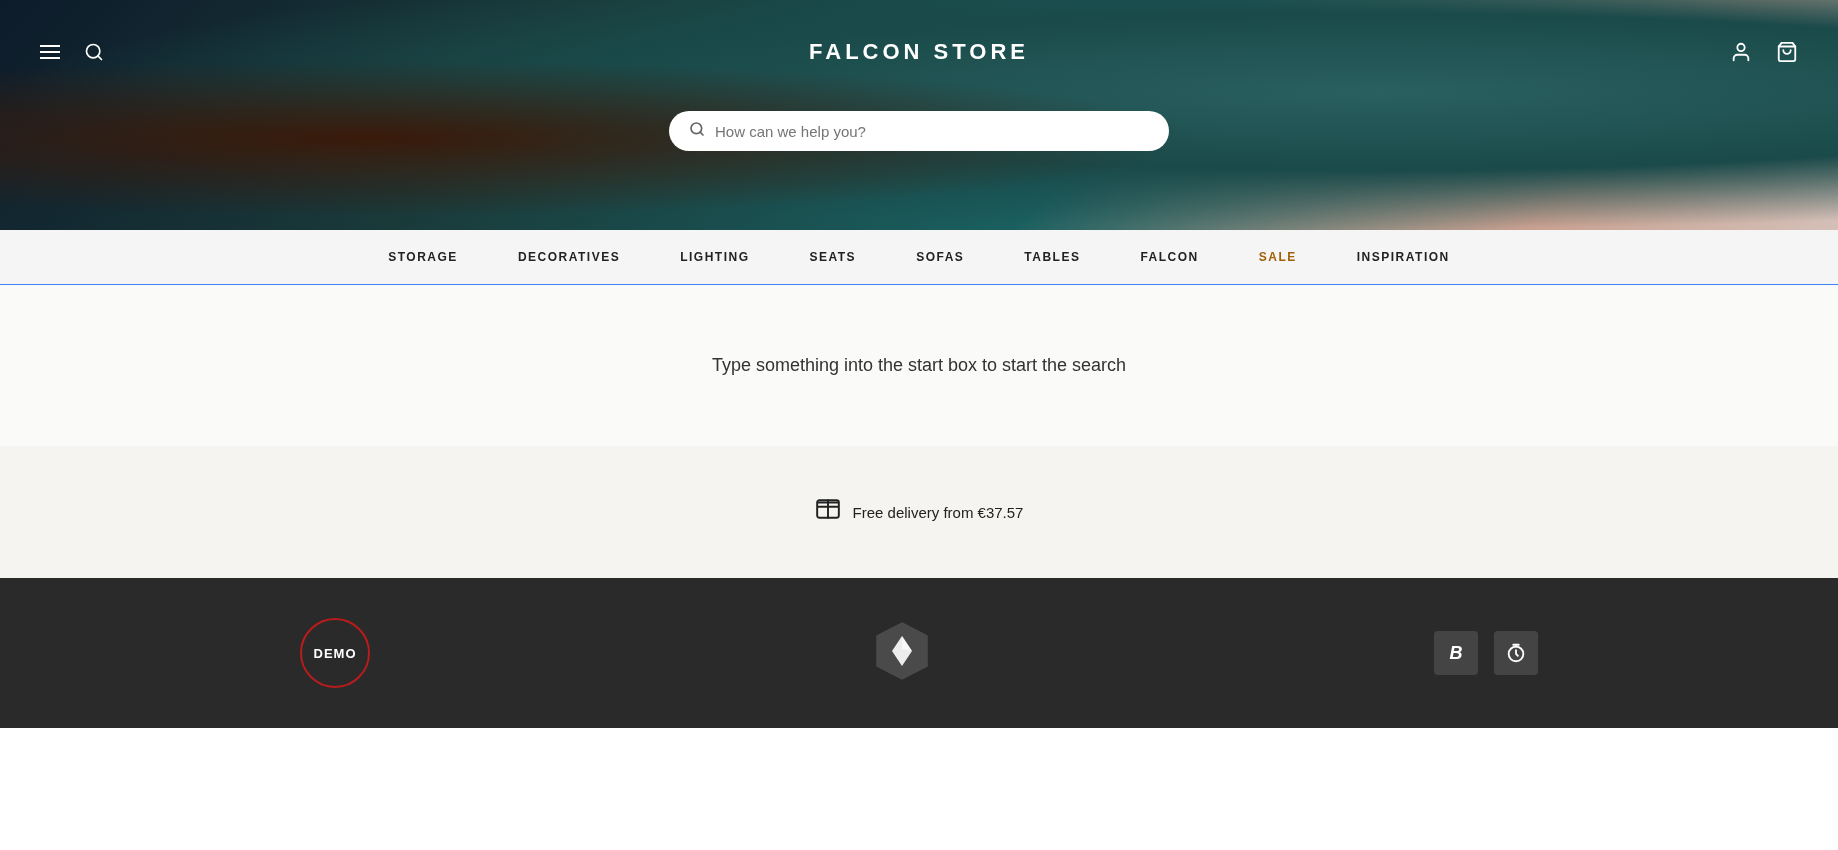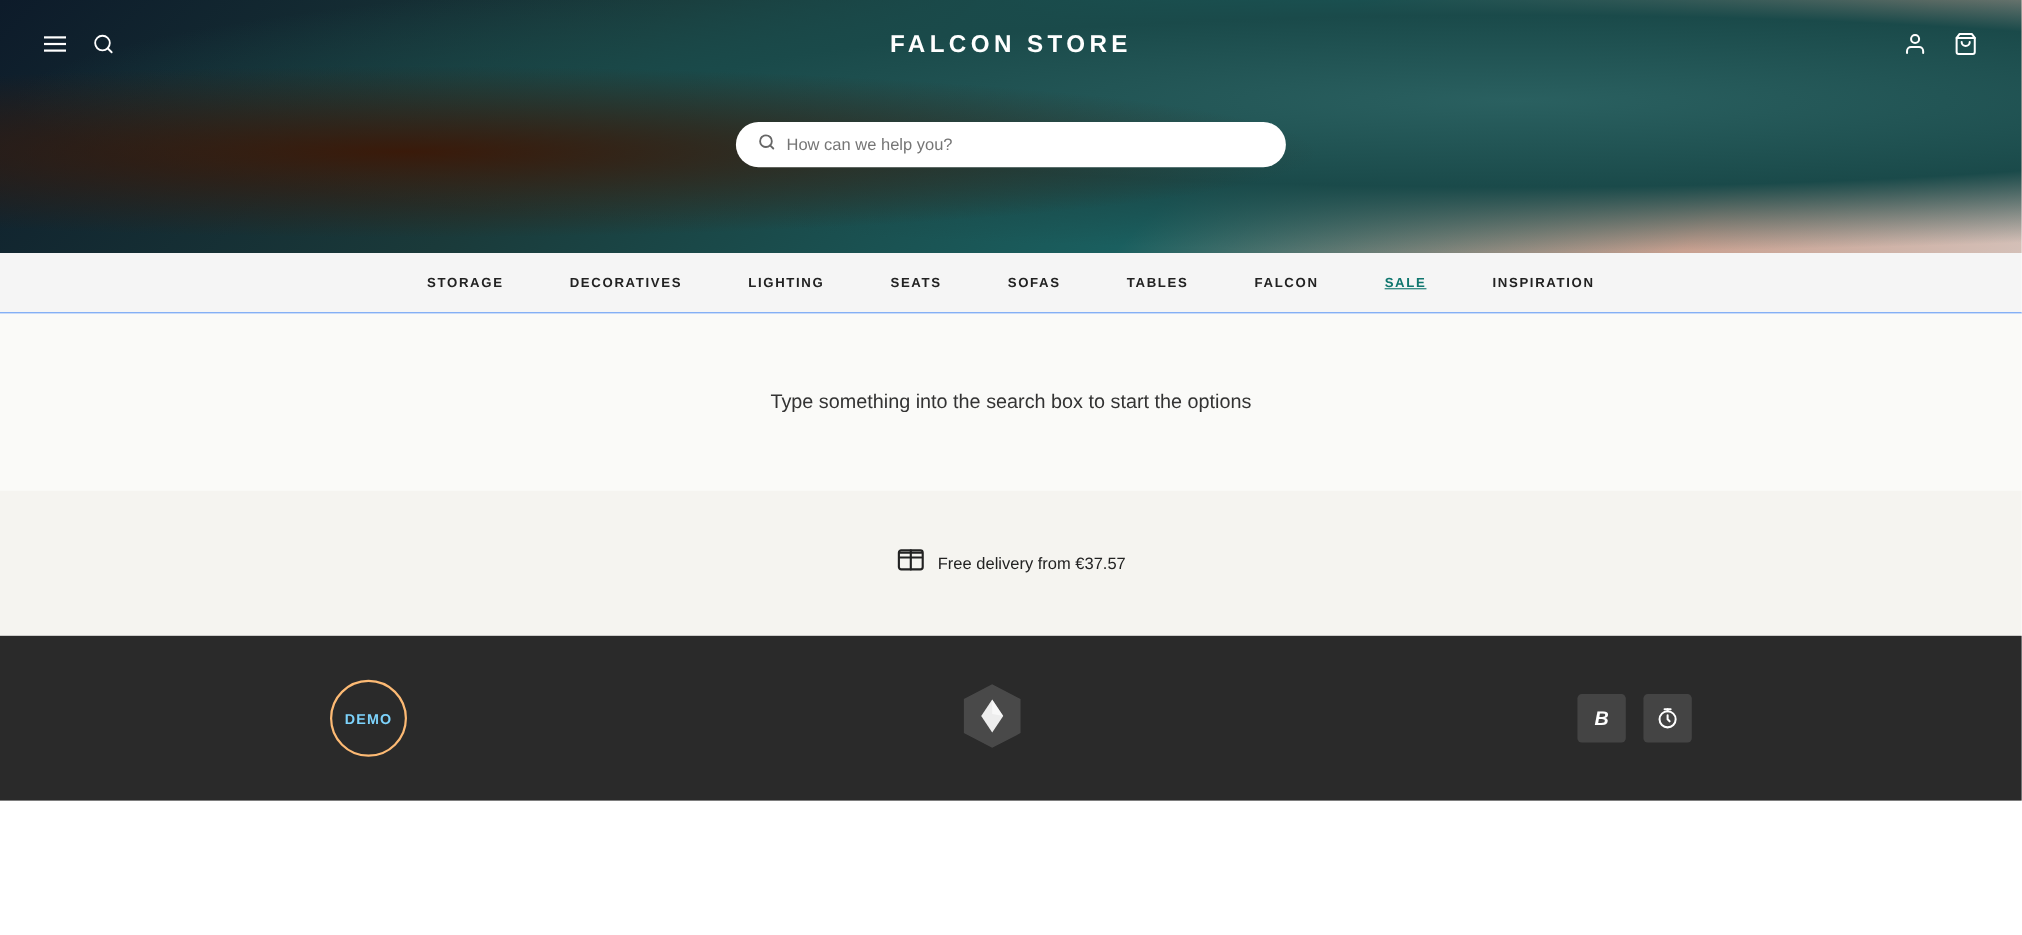--- a/index.html
+++ b/index.html
@@ -1,21 +1,21 @@
 <!DOCTYPE html>
 <html><head>
   <meta charset="utf-8">
   <style>
     * { margin: 0; padding: 0; box-sizing: border-box; }
     body { font-family: 'Helvetica Neue', Arial, sans-serif; width: 1838px; overflow-x: hidden; }
 
     
     .top-header {
       position: absolute;
-      top: 0;
+      top: 12px;
       left: 0;
       width: 100%;
       z-index: 10;
       display: flex;
       align-items: center;
       justify-content: space-between;
       padding: 0 40px;
       height: 80px;
       background: transparent;
     }
@@ -99,21 +99,21 @@
     }
     .nav-item {
       font-size: 12px;
       font-weight: 600;
       letter-spacing: 1.5px;
       text-transform: uppercase;
       color: #222;
       cursor: pointer;
       text-decoration: none;
     }
-    .nav-item.sale { color: #0f766e; text-decoration: underline; }
+    .nav-item.sale { color: #a16207; }
 
     
     .search-prompt-area {
       background: #fafaf8;
       display: flex;
       align-items: center;
       justify-content: center;
       padding: 70px 0;
     }
     .search-prompt-text {
@@ -152,26 +152,26 @@
       background: #2a2a2a;
       display: flex;
       align-items: center;
       justify-content: space-between;
       padding: 40px 300px;
       min-height: 120px;
     }
     .footer-logo-demo {
       width: 70px;
       height: 70px;
-      border: 2px solid #fdba74;
+      border: 2px solid #b91c1c;
       border-radius: 50%;
       display: flex;
       align-items: center;
       justify-content: center;
-      color: #7dd3fc;
+      color: #ffffff;
       font-size: 13px;
       font-weight: 700;
       letter-spacing: 1px;
     }
     .footer-logo-falcon {
       width: 60px;
       height: 60px;
     }
     .footer-icons-right {
       display: flex;
@@ -260,21 +260,21 @@
   <a class="nav-item">LIGHTING</a>
   <a class="nav-item">SEATS</a>
   <a class="nav-item">SOFAS</a>
   <a class="nav-item">TABLES</a>
   <a class="nav-item">FALCON</a>
   <a class="nav-item sale">SALE</a>
   <a class="nav-item">INSPIRATION</a>
 </nav>
 
 <div class="search-prompt-area">
-  <p class="search-prompt-text">Type something into the search box to start the options</p>
+  <p class="search-prompt-text">Type something into the start box to start the search</p>
 </div>
 
 <div class="features-bar">
 
 
   <div class="feature-item">
     <span class="feature-icon">
       <svg width="26" height="26" viewBox="0 0 24 24" fill="none" stroke="#222" stroke-width="1.8" stroke-linecap="round" stroke-linejoin="round">
         <path d="M21 10H3"></path>
         <path d="M21 6H3"></path>

